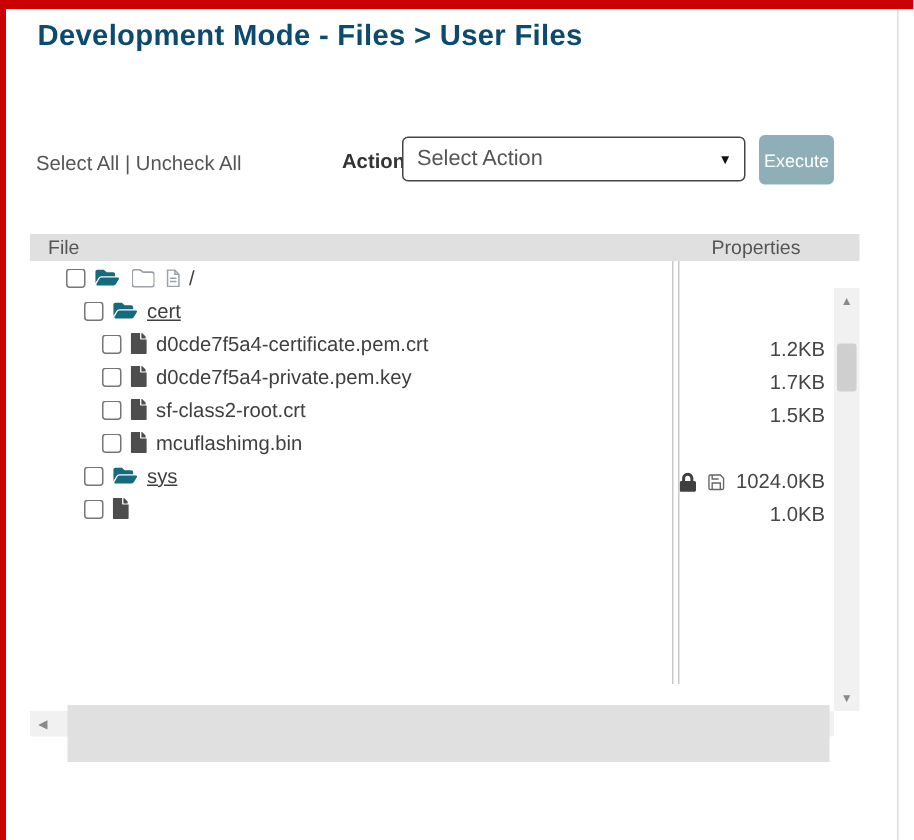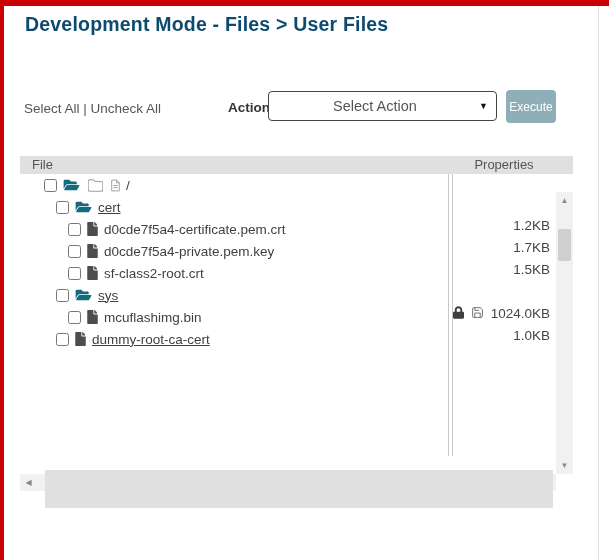--- a/index.html
+++ b/index.html
@@ -24,21 +24,21 @@
   .check-links { position:absolute; left:24px; top:101px; font-size:13.5px; color:#555; }
   .check-links .lnk { cursor:pointer; }
   .action-label { position:absolute; left:228px; top:100px; font-size:13.5px; font-weight:bold; color:#333; }
   .select-wrap { position:absolute; left:268px; top:91px; width:229px; height:30px; }
   .select-wrap select {
     width:100%; height:100%;
     -webkit-appearance:none; appearance:none;
     border:1px solid #444; border-radius:4px;
     padding:0 24px 0 9px;
     font-family:"Liberation Sans", sans-serif;
-    font-size:14.5px; color:#555; background:#fff;text-align:center;
+    font-size:14.5px; color:#555; background:#fff;
   }
   .select-arrow { position:absolute; right:9px; top:10px; font-size:9px; color:#111; pointer-events:none; }
   .execute-btn {
     position:absolute; left:506px; top:90px; width:50px; height:33px;
     background:#8fafb8; color:#ffffff; border:none; border-radius:4px;
     font-family:"Liberation Sans", sans-serif; font-size:12px; cursor:pointer;
   }
 
   
   .file-panel { position:absolute; left:20px; top:140px; width:553px; height:317px;margin-top:16px; }
@@ -52,21 +52,21 @@
   .panel-body { position:absolute; left:0; top:18px; width:553px; height:282px; background:#fff; }
   .tree-col { position:absolute; left:0; top:0; width:429px; height:282px; border-right:1px solid #c9c9c9; overflow:hidden; }
   .props-col { position:absolute; left:432px; top:0; width:104px; height:282px; border-left:1px solid #c9c9c9; overflow:hidden; }
 
   .trow { height:22px; display:flex; align-items:center; font-size:13.5px; color:#3f3f3f; white-space:nowrap; }
   .ind0 { padding-left:24px; } .ind1 { padding-left:36px;text-decoration:underline; } .ind2 { padding-left:48px; }
   .trow input[type=checkbox] { width:13px; height:13px; margin:0 6px 0 0; flex:0 0 auto; }
   .ticon { display:inline-flex; margin-right:6px; flex:0 0 auto; }
   .ticon.extra { margin-left:2px; margin-right:4px; }
 
-  .prow { height:22px; display:flex; align-items:flex-start; justify-content:flex-end; gap:7px;
+  .prow { height:22px; display:flex; align-items:flex-end; justify-content:flex-end; gap:7px;
           padding-right:6px; font-size:13.5px; color:#454545; }
 
   
   .v-scrollbar { position:absolute; left:536px; top:18px; width:17px; height:282px; background:#f1f1f1; }
   .v-scrollbar .arrow { position:absolute; left:0; width:17px; height:17px; display:flex; align-items:center; justify-content:center;
                         font-size:8px; color:#8a8a8a; cursor:pointer; }
   .v-scrollbar .arrow.up { top:0; }
   .v-scrollbar .arrow.down { bottom:0; }
   .v-thumb { position:absolute; left:2px; top:37px; width:13px; height:32px; background:#cfcfcf; border-radius:2px; cursor:pointer; }
 
@@ -167,48 +167,47 @@
       <div class="trow ind2">
         <input type="checkbox" style="">
         <span class="ticon">
           <svg width="11" height="14" viewBox="0 0 384 512" fill="#4d4d4d">
               <path d="M224 136V0H24C10.7 0 0 10.7 0 24v464c0 13.3 10.7 24 24 24h336c13.3 0 24-10.7 24-24V160H248c-13.2 0-24-10.8-24-24zm136-10.1v6.1H256V0h6.1c6.4 0 12.5 2.5 17 7l73.9 74c4.5 4.5 7 10.6 7 16.9z"></path>
             </svg>
         </span>
         <span>sf-class2-root.crt</span>
       </div>
 
+      <div class="trow ind2">
+        <input type="checkbox" style="">
+        <span class="ticon">
+          <svg width="11" height="14" viewBox="0 0 384 512" fill="#4d4d4d">
+              <path d="M224 136V0H24C10.7 0 0 10.7 0 24v464c0 13.3 10.7 24 24 24h336c13.3 0 24-10.7 24-24V160H248c-13.2 0-24-10.8-24-24zm136-10.1v6.1H256V0h6.1c6.4 0 12.5 2.5 17 7l73.9 74c4.5 4.5 7 10.6 7 16.9z"></path>
+            </svg>
+        </span>
+        <span>mcuflashimg.bin</span>
+      </div>
+
       <div class="trow ind1">
         <input type="checkbox" style="">
         <span class="ticon">
           <svg width="17" height="14" viewBox="0 0 576 512" fill="#156a7d">
               <path d="M572.694 292.093L500.27 416.248A63.997 63.997 0 0 1 444.989 448H45.025c-18.523 0-30.064-20.093-20.731-36.093l72.424-124.155A64 64 0 0 1 152 256h399.964c18.523 0 30.064 20.093 20.73 36.093zM152 224h328v-48c0-26.51-21.49-48-48-48H272l-64-64H48C21.49 64 0 85.49 0 112v278.046l69.077-118.418C86.214 242.25 118.098 224 152 224z"></path>
             </svg>
         </span>
         <span>sys</span>
       </div>
 
-      <div class="trow ind2">
-        <input type="checkbox" style="">
-        <span class="ticon">
-          <svg width="11" height="14" viewBox="0 0 384 512" fill="#4d4d4d">
-              <path d="M224 136V0H24C10.7 0 0 10.7 0 24v464c0 13.3 10.7 24 24 24h336c13.3 0 24-10.7 24-24V160H248c-13.2 0-24-10.8-24-24zm136-10.1v6.1H256V0h6.1c6.4 0 12.5 2.5 17 7l73.9 74c4.5 4.5 7 10.6 7 16.9z"></path>
-            </svg>
-        </span>
-        <span>mcuflashimg.bin</span>
-      </div>
-
       <div class="trow ind1">
         <input type="checkbox" style="">
         <span class="ticon">
           <svg width="11" height="14" viewBox="0 0 384 512" fill="#4d4d4d">
               <path d="M224 136V0H24C10.7 0 0 10.7 0 24v464c0 13.3 10.7 24 24 24h336c13.3 0 24-10.7 24-24V160H248c-13.2 0-24-10.8-24-24zm136-10.1v6.1H256V0h6.1c6.4 0 12.5 2.5 17 7l73.9 74c4.5 4.5 7 10.6 7 16.9z"></path>
             </svg>
         </span>
-        <span>dummy-root-ca-cert</span>
       </div>
 
     </div>
 
     <div class="props-col">
       <div class="prow"></div>
       <div class="prow"></div>
       <div class="prow">
           <span>1.2KB</span>
         </div>

